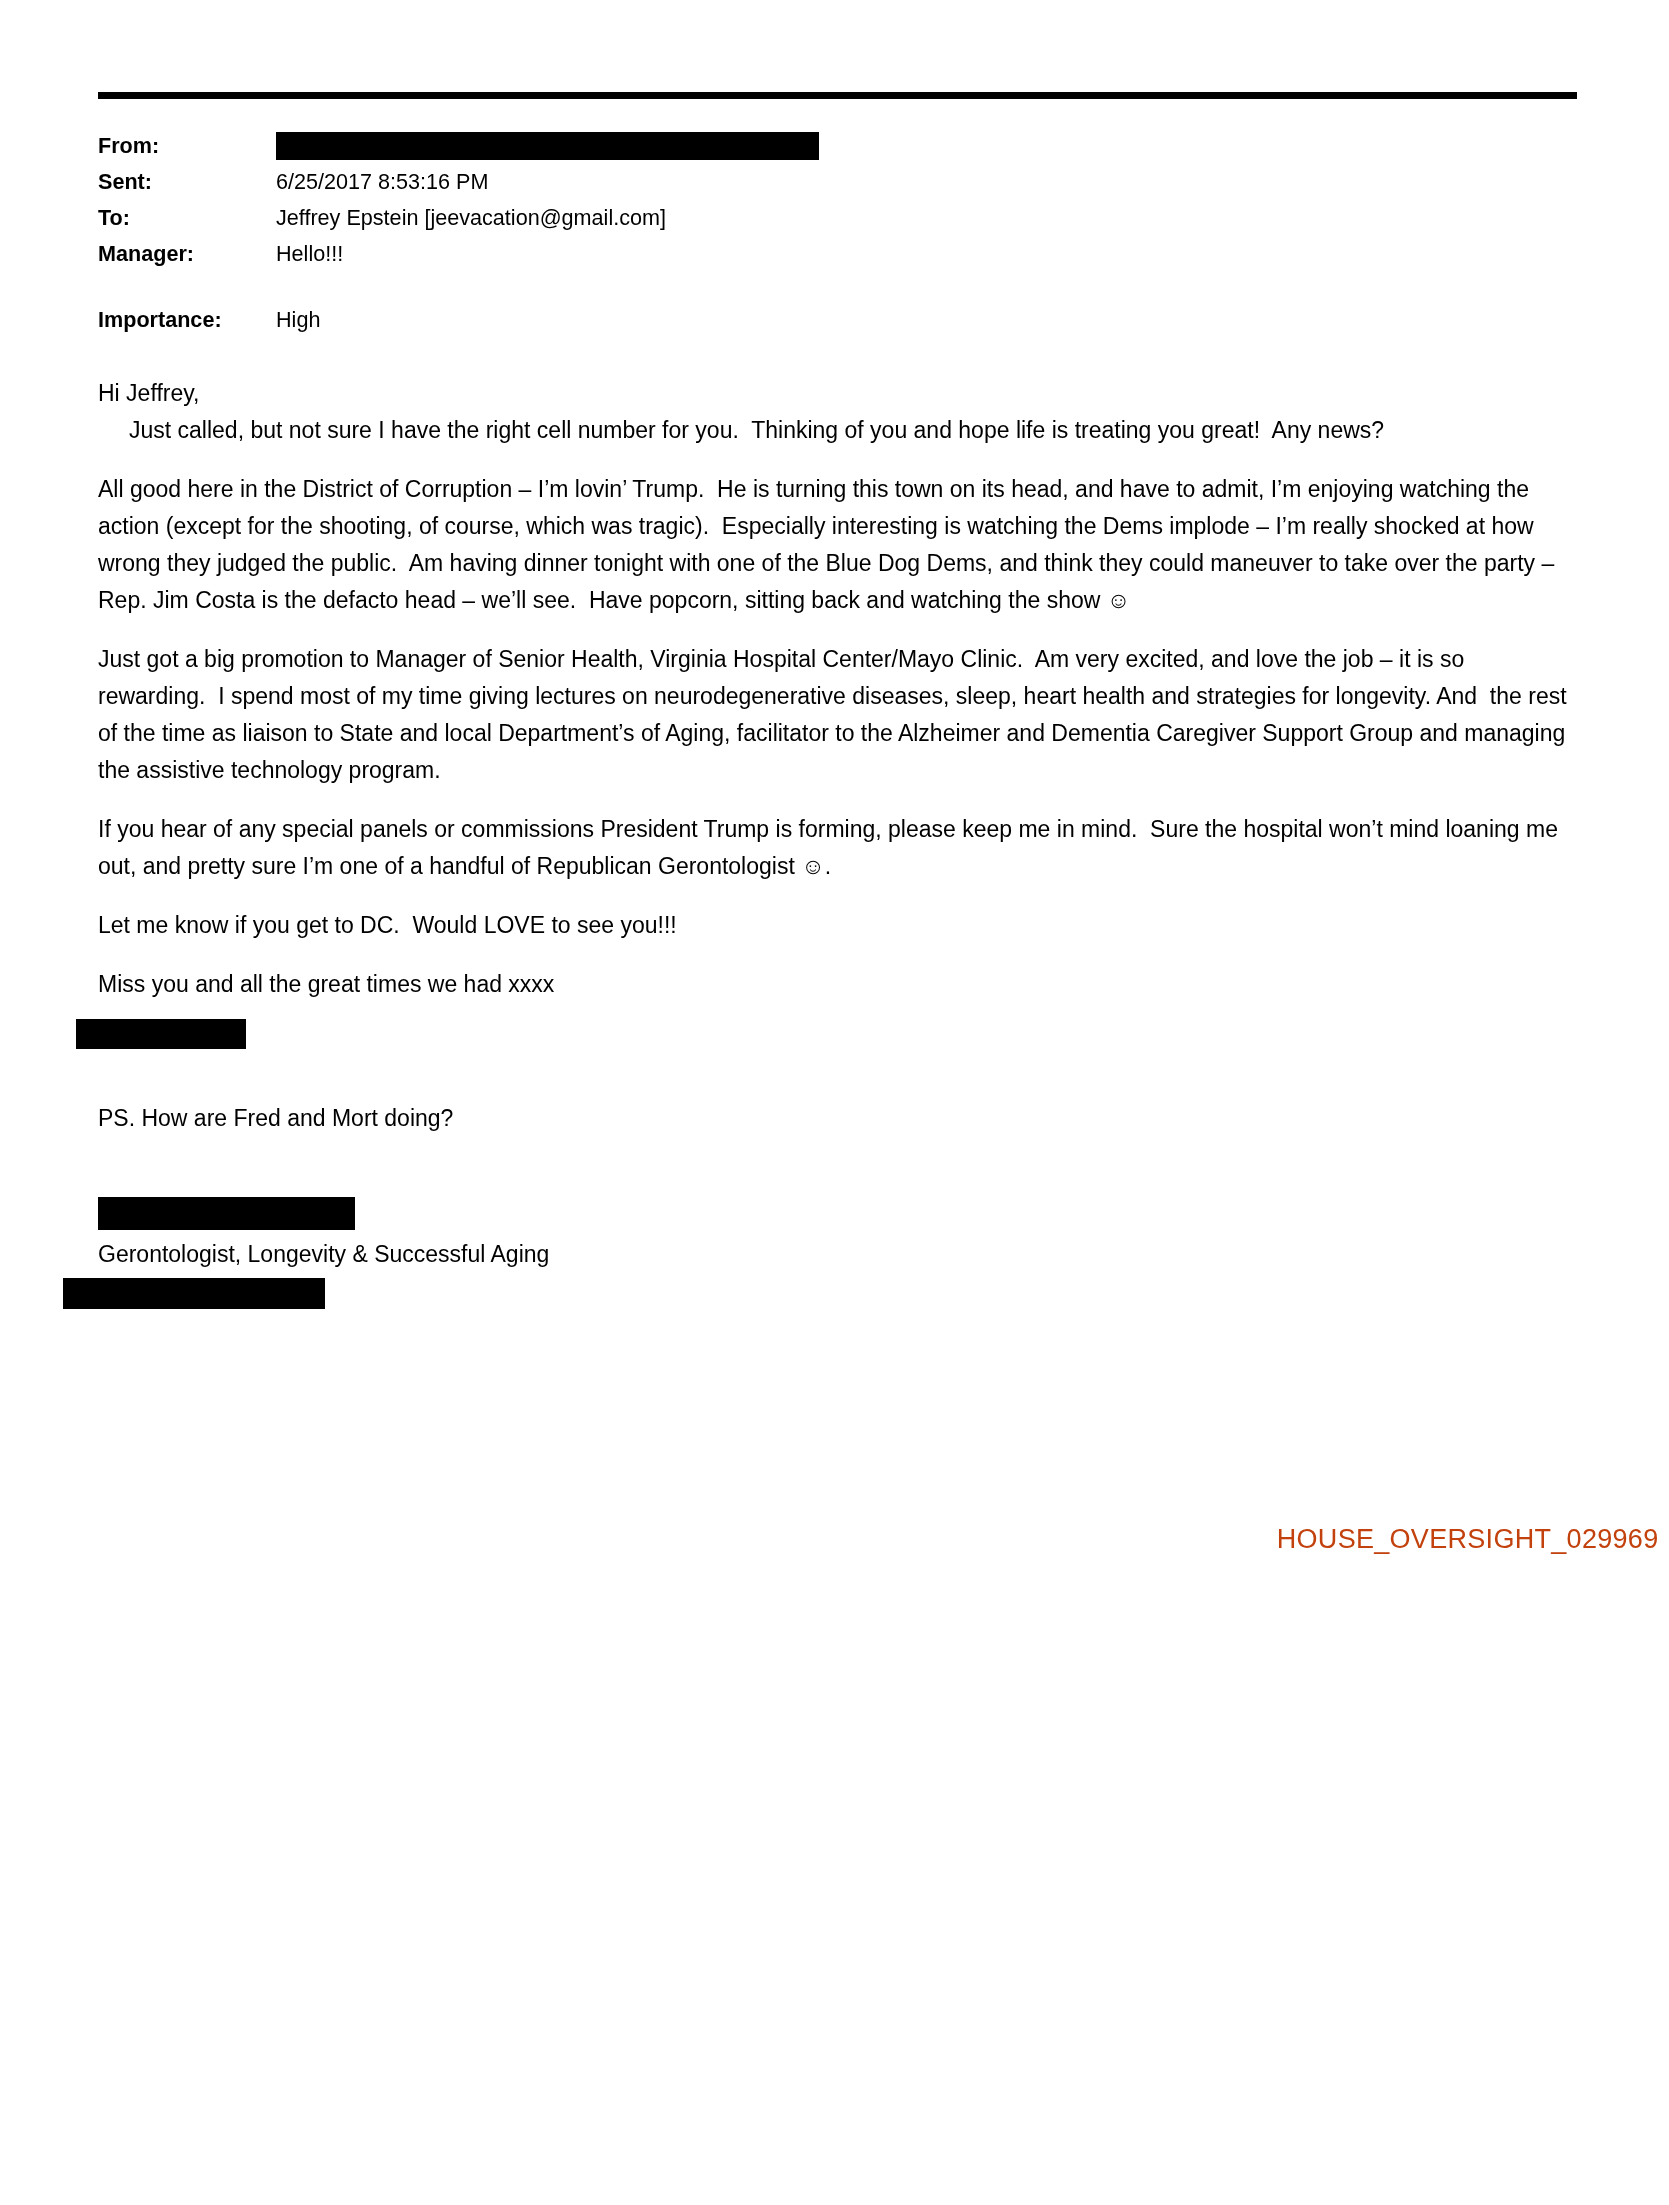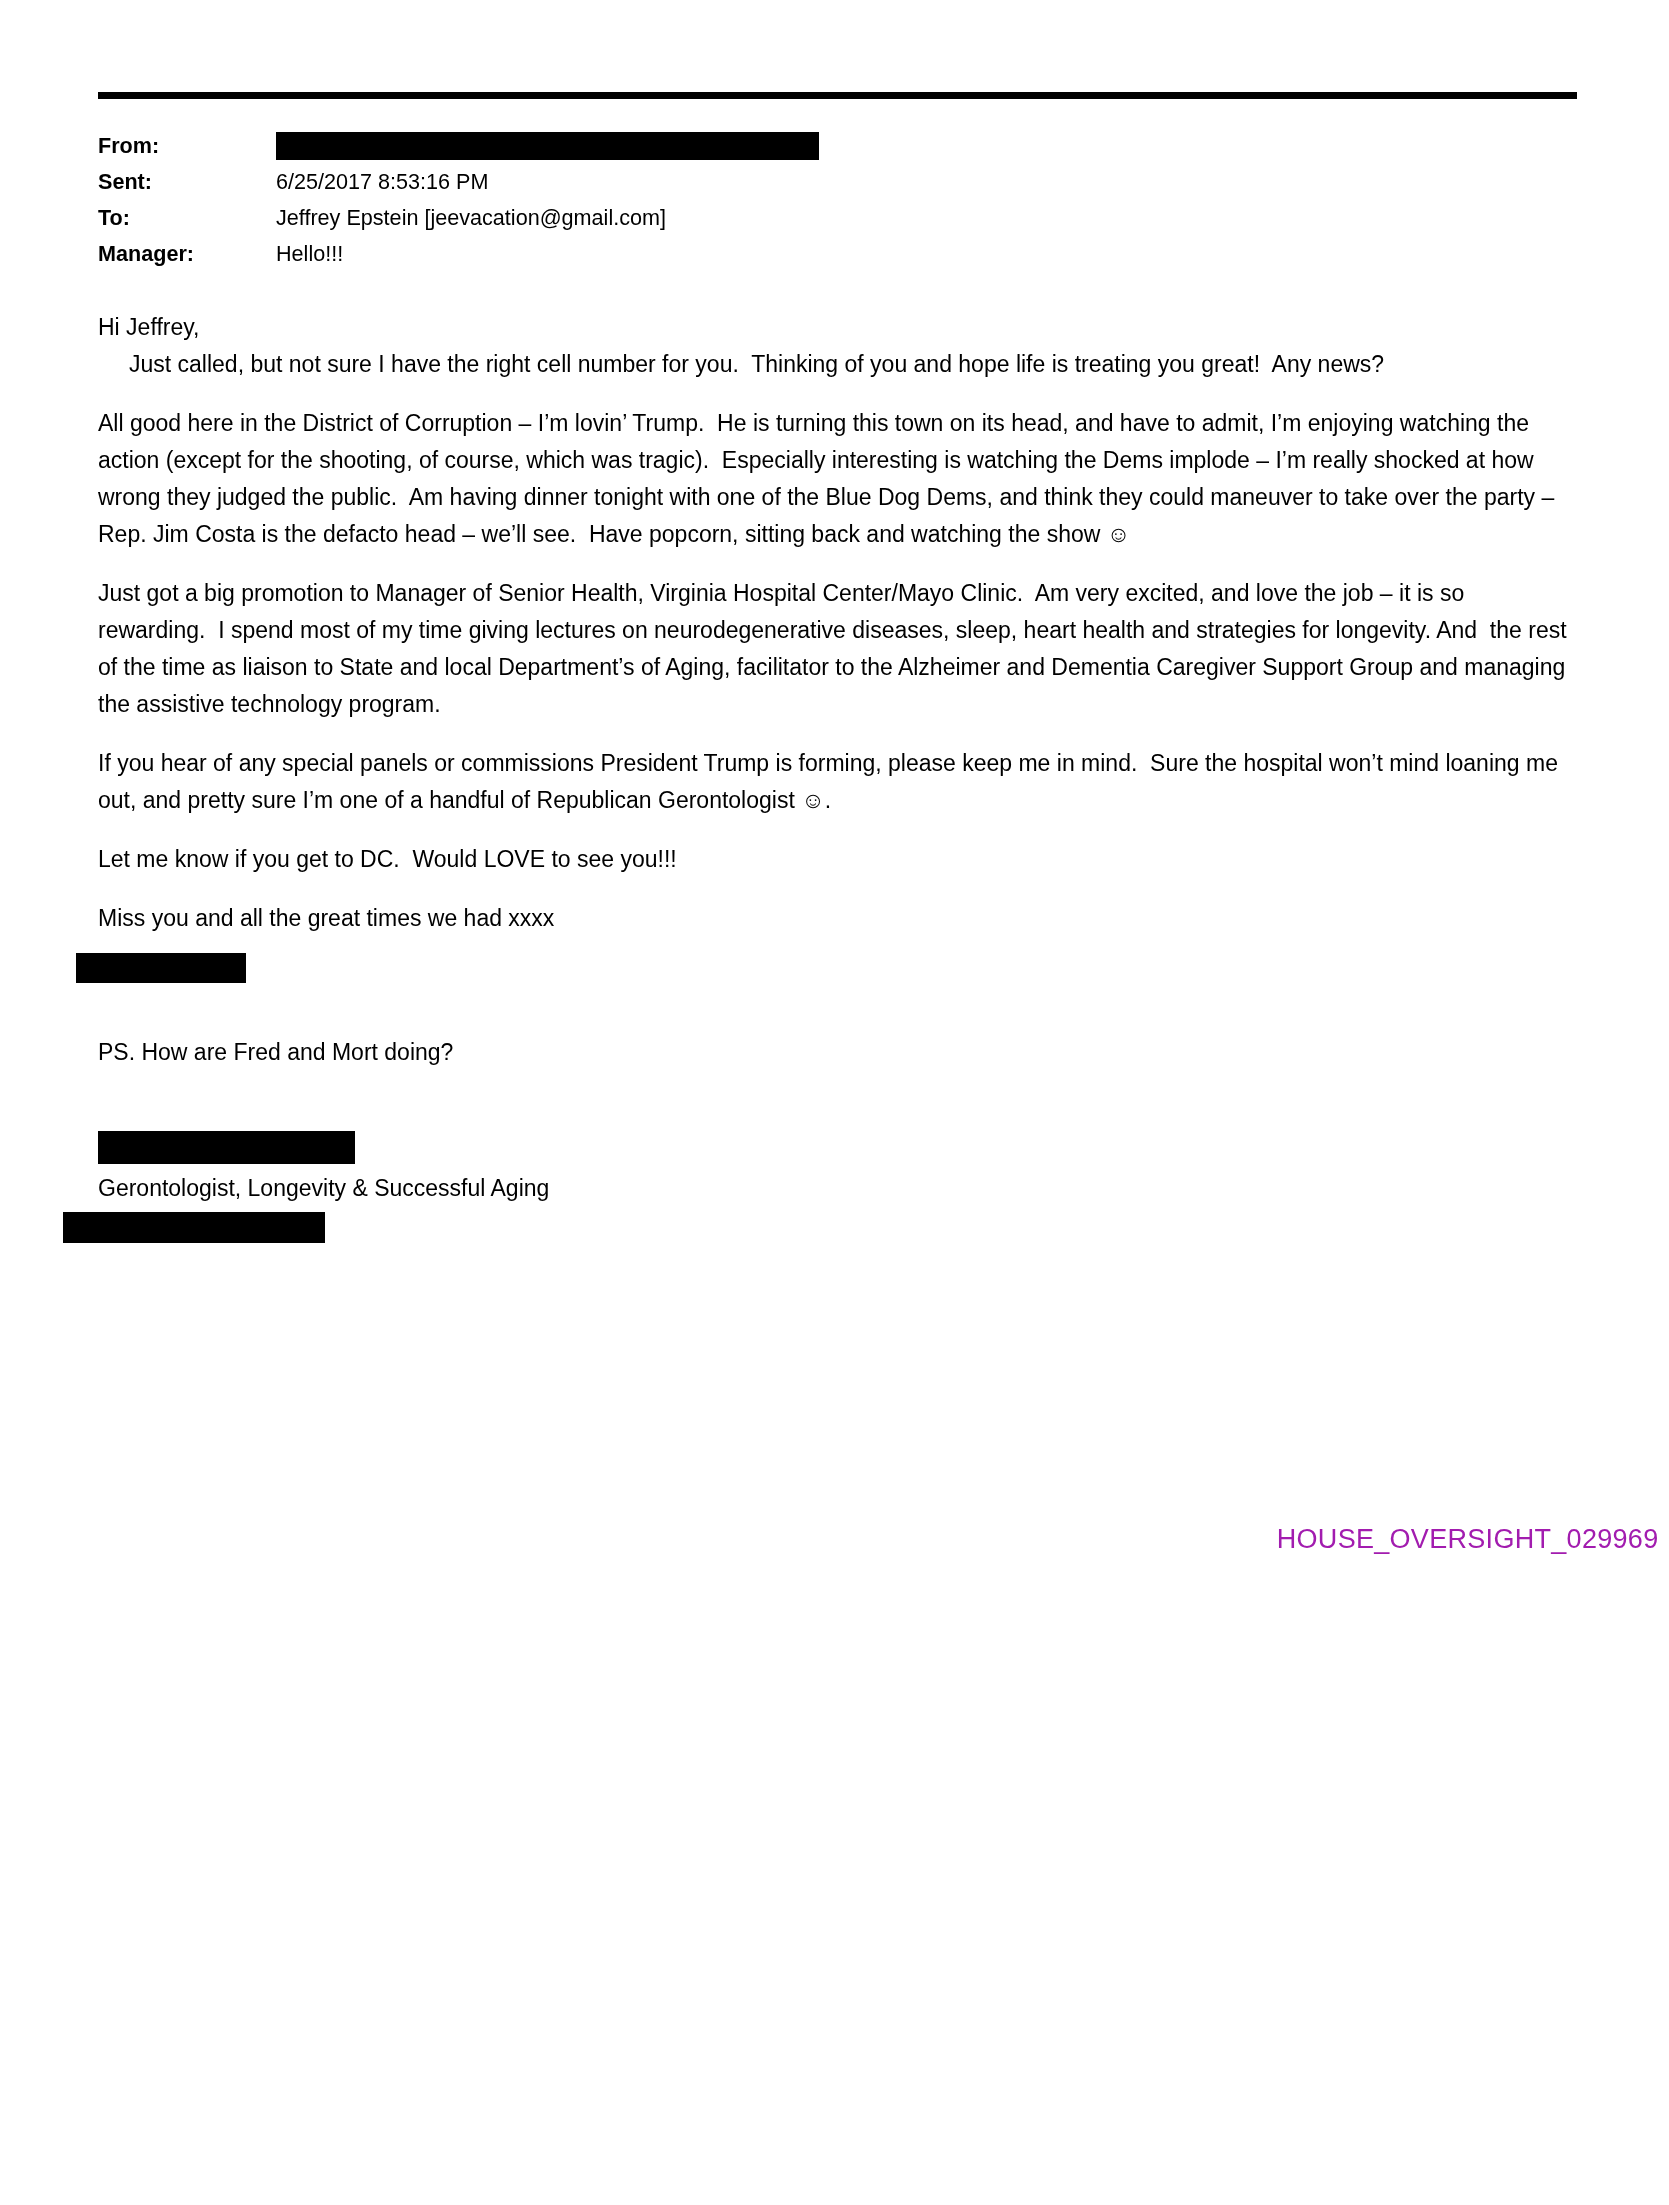--- a/index.html
+++ b/index.html
@@ -39,21 +39,21 @@
   .redact-signoff { width: 170px; height: 29.5px; margin-left: -21.6px; margin-top: 7.9px; display: block; }
   .para-ps { margin-top: 51px; margin-bottom: 0; }
   .redact-sig-name { width: 257px; height: 33px; margin-top: 60px; display: block; }
   .sig-role { margin-top: 6.5px; }
   .redact-sig-contact { width: 262px; height: 31px; margin-top: 5.2px; margin-left: -35px; display: block; }
   .footer-id {
     position: absolute;
     right: 10.5px;
     bottom: 7.9px;
     font-size: 27px;
-    color: #a21caf;
+    color: #c2410c;
     letter-spacing: 0.3px;
   }
 </style>
 </head>
 <body>
 
 <div class="page">
   <div class="content">
 
     <div class="top-rule"></div>
@@ -68,20 +68,24 @@
         <span class="hvalue">6/25/2017 8:53:16 PM</span>
       </div>
       <div class="hrow">
         <span class="hlabel">To:</span>
         <span class="hvalue">Jeffrey Epstein [jeevacation@gmail.com]</span>
       </div>
       <div class="hrow">
         <span class="hlabel">Manager:</span>
         <span class="hvalue">Hello!!!</span>
       </div>
+      <div class="hrow importance-row">
+        <span class="hlabel">Importance:</span>
+        <span class="hvalue">High</span>
+      </div>
     </div>
 
     <div class="body-block">
       <div class="line">Hi Jeffrey,</div>
       <p class="para para-first">Just called, but not sure I have the right cell number for you.  Thinking of you and hope life is treating you great!  Any news?</p>
       <p class="para">All good here in the District of Corruption – I’m lovin’ Trump.  He is turning this town on its head, and have to admit, I’m enjoying watching the action (except for the shooting, of course, which was tragic).  Especially interesting is watching the Dems implode – I’m really shocked at how wrong they judged the public.  Am having dinner tonight with one of the Blue Dog Dems, and think they could maneuver to take over the party – Rep. Jim Costa is the defacto head – we’ll see.  Have popcorn, sitting back and watching the show ☺</p>
       <p class="para">Just got a big promotion to Manager of Senior Health, Virginia Hospital Center/Mayo Clinic.  Am very excited, and love the job – it is so rewarding.  I spend most of my time giving lectures on neurodegenerative diseases, sleep, heart health and strategies for longevity. And  the rest of the time as liaison to State and local Department’s of Aging, facilitator to the Alzheimer and Dementia Caregiver Support Group and managing the assistive technology program.</p>
       <p class="para">If you hear of any special panels or commissions President Trump is forming, please keep me in mind.  Sure the hospital won’t mind loaning me out, and pretty sure I’m one of a handful of Republican Gerontologist ☺.</p>
       <p class="para">Let me know if you get to DC.  Would LOVE to see you!!!</p>
       <p class="para para-miss">Miss you and all the great times we had xxxx</p>

